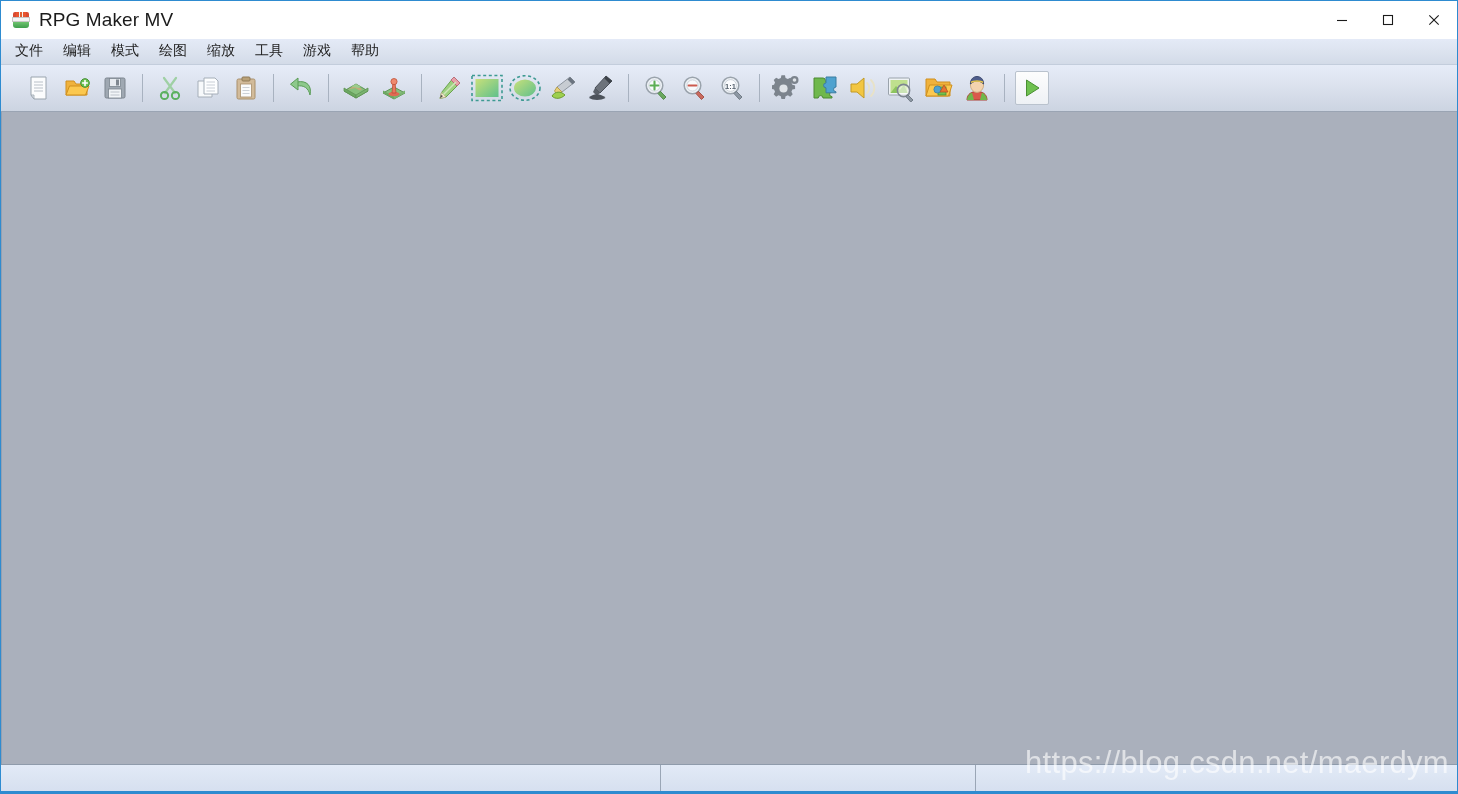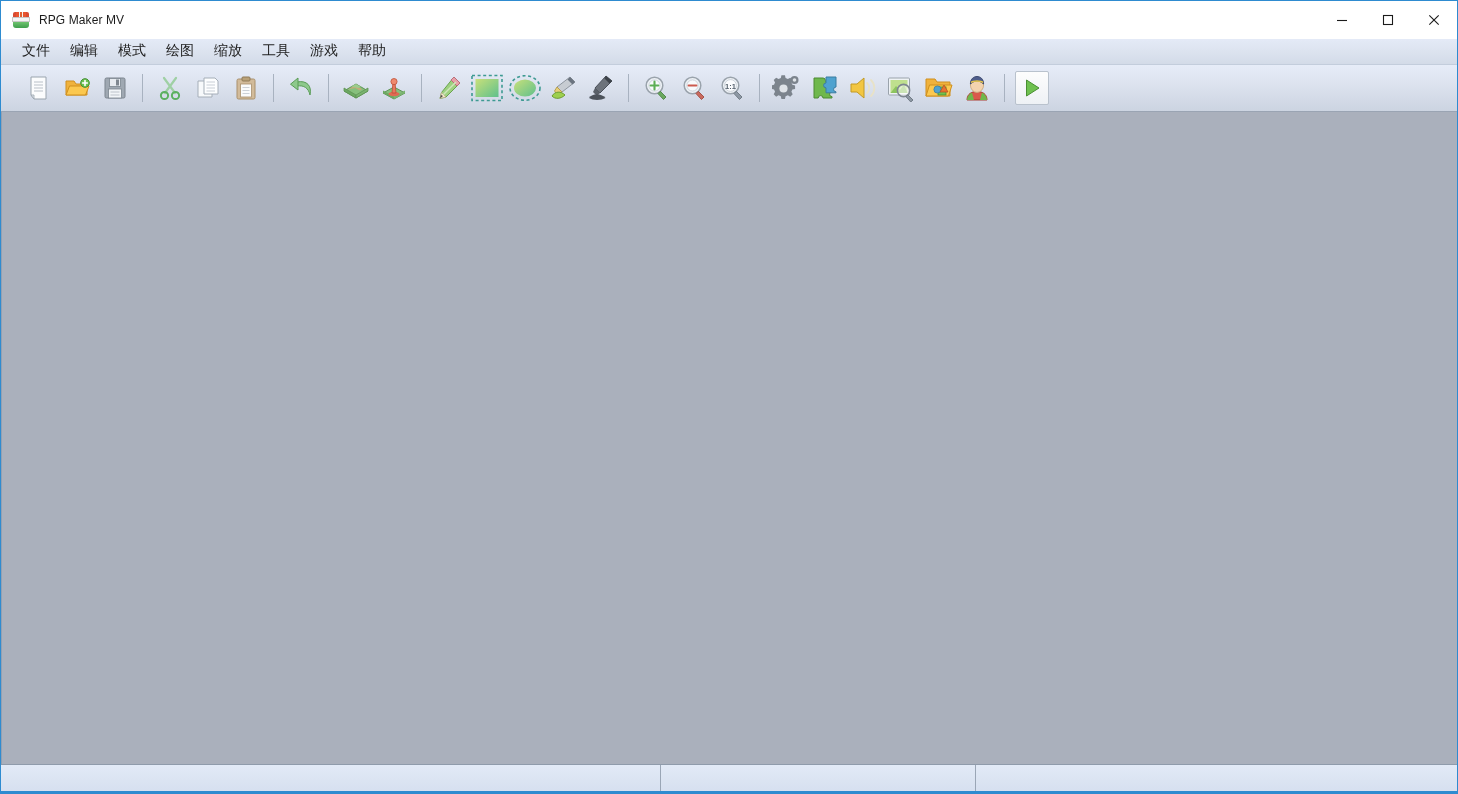--- a/index.html
+++ b/index.html
@@ -52,21 +52,21 @@
     position: absolute; left: 0px; top: 6px; width: 18px; height: 5px;
     background: #f4f4f4;
     border: 1px solid #c8c8c8;
   }
   #app-icon .crown-bot {
     position: absolute; left: 1px; top: 11px; width: 16px; height: 6px;
     background: linear-gradient(180deg,#6fc36f,#3f9e4d);
     border-radius: 0 0 3px 3px;
   }
   #title-text {
-    font-size: 12px;
+    font-size: 19px;
     color: #1b1b1b;
     letter-spacing: 0.1px;
     white-space: nowrap;
   }
   #window-controls {
     position: absolute;
     right: 0; top: 0;
     height: 38px;
     display: flex;
   }
@@ -77,21 +77,21 @@
   }
   .win-btn svg { display: block; }
 
   
   #menu-bar {
     height: 26px;
     min-height: 26px;
     background: linear-gradient(180deg, #e4eaf7 0%, #dde4f0 45%, #d3dbe8 100%);
     display: flex;
     align-items: center;
-    padding-left: 12px;
+    padding-left: 5px;
     border-bottom: 1px solid #c3cddc;
   }
   .menu-item {
     font-size: 14px;
     color: #1d1d1d;
     padding: 2px 9px 3px 9px;
     margin-right: 2px;
     white-space: nowrap;
     cursor: default;
     border-radius: 2px;
@@ -488,14 +488,15 @@
   </div>
 
   <div id="workspace"></div>
 
   <div id="status-bar">
     <div class="sb-pane" id="sb-main"></div>
     <div class="sb-pane" id="sb-mid"></div>
     <div class="sb-pane" id="sb-right"></div>
   </div>
 
+  <div id="watermark">https://blog.csdn.net/maerdym</div>
 
 </div>
 
 </body></html>

